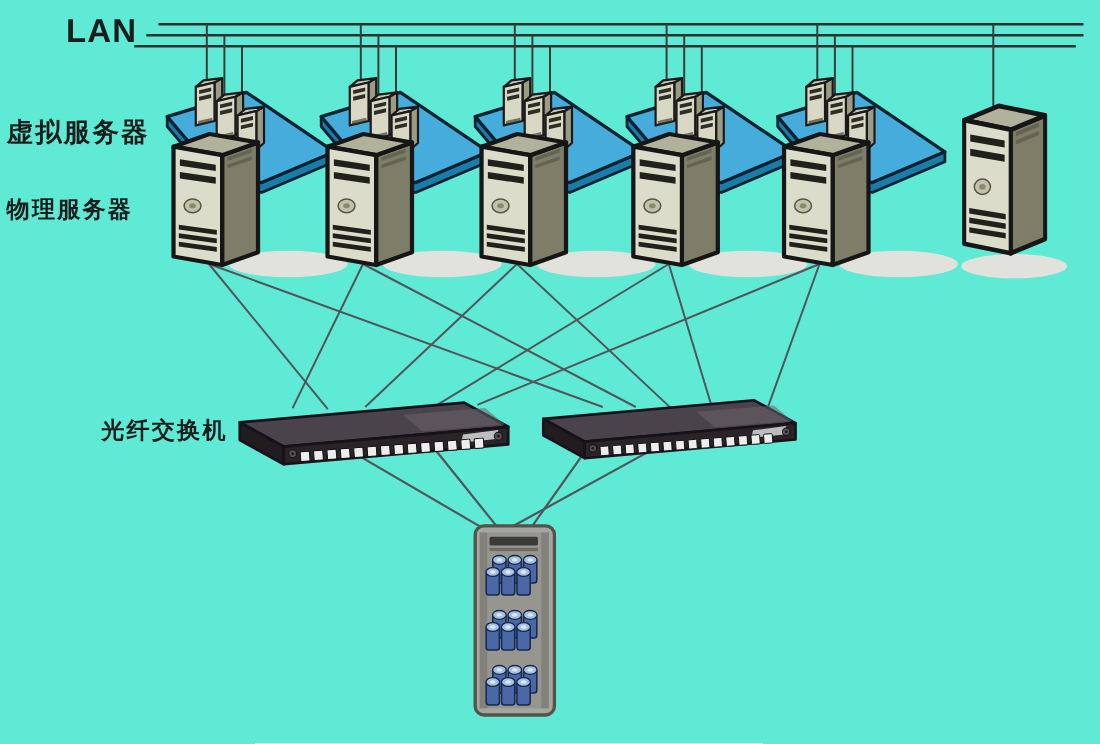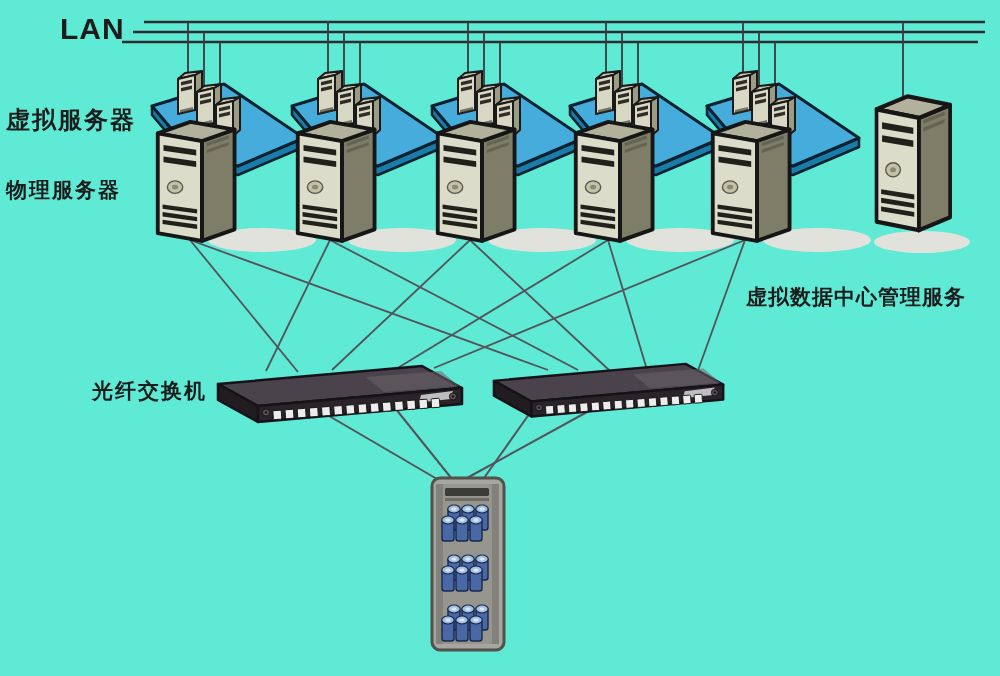--- a/index.html
+++ b/index.html
@@ -184,14 +184,13 @@
     <use href="#switch" transform="translate(216,364)"></use>
     <use href="#switch" transform="translate(492,362) scale(0.94)"></use>
 
     <use href="#storage" transform="translate(430,476)"></use>
   </svg>
 
   <div class="lbl lbl-lan">LAN</div>
   <div class="lbl lbl-virtual">虚拟服务器</div>
   <div class="lbl lbl-fiber">光纤交换机</div>
   <div class="lbl lbl-physical">物理服务器</div>
-  <div class="lbl lbl-mgmt">虚拟数据中心管理服务</div>
 </div>
 
 </body></html>

